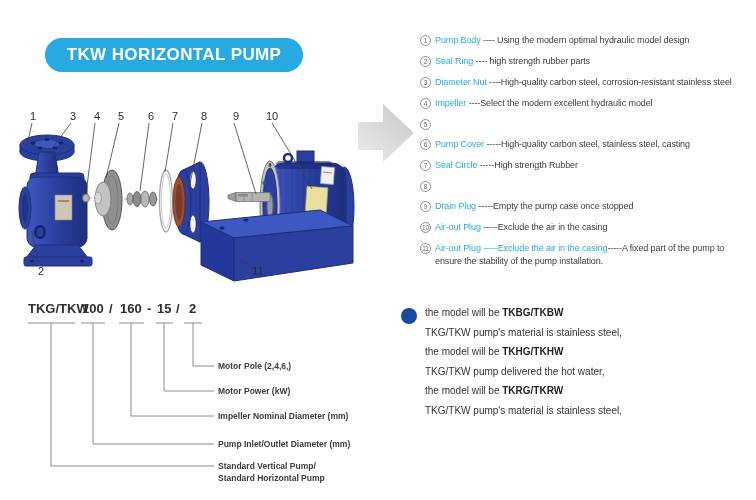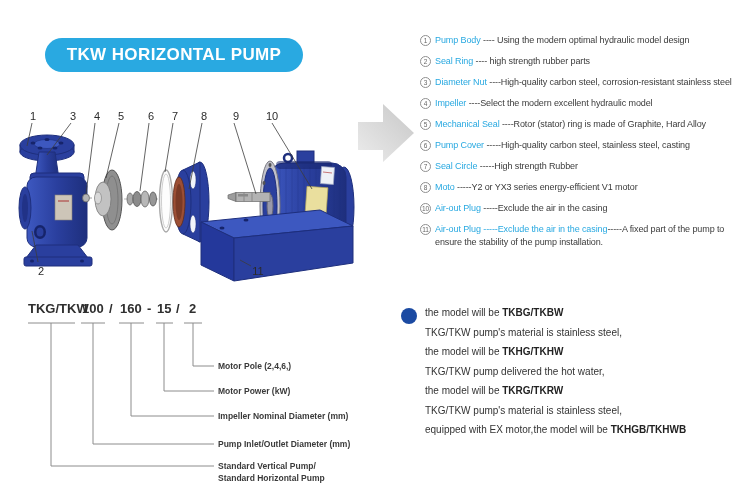--- a/index.html
+++ b/index.html
@@ -216,33 +216,35 @@
   <div class="part-item">
     <span class="circ">3</span>
     <span class="ptext"><span class="pname">Diameter Nut</span> <span class="pdesc">----High-quality carbon steel, corrosion-resistant stainless steel</span></span>
   </div>
   <div class="part-item">
     <span class="circ">4</span>
     <span class="ptext"><span class="pname">Impeller</span> <span class="pdesc">----Select the modern excellent hydraulic model</span></span>
   </div>
   <div class="part-item">
     <span class="circ">5</span>
-    <span class="ptext"><span class="pname">Mechanical Seal</span> <span class="pdesc">----Rotor (stator) ring is made of Graphite, Hard Alloy</span></span>
   </div>
   <div class="part-item">
     <span class="circ">6</span>
     <span class="ptext"><span class="pname">Pump Cover</span> <span class="pdesc">-----High-quality carbon steel, stainless steel, casting</span></span>
   </div>
   <div class="part-item">
     <span class="circ">7</span>
     <span class="ptext"><span class="pname">Seal Circle</span> <span class="pdesc">-----High strength Rubber</span></span>
   </div>
   <div class="part-item">
     <span class="circ">8</span>
-    <span class="ptext"><span class="pname">Moto</span> <span class="pdesc">-----Y2 or YX3 series energy-efficient V1 motor</span></span>
+  </div>
+  <div class="part-item">
+    <span class="circ">9</span>
+    <span class="ptext"><span class="pname">Drain Plug</span> <span class="pdesc">-----Empty the pump case once stopped</span></span>
   </div>
   <div class="part-item">
     <span class="circ">10</span>
     <span class="ptext"><span class="pname">Air-out Plug</span> <span class="pdesc">-----Exclude the air in the casing</span></span>
   </div>
   <div class="part-item">
     <span class="circ">11</span>
     <span class="ptext"><span class="pname">Air-out Plug</span> <span class="pname">-----Exclude the air in the casing</span><span class="pdesc">-----A fixed part of the pump to ensure the stability of the pump installation.</span></span>
   </div>
 </div>
@@ -281,14 +283,13 @@
 </svg>
 
 <div class="bullet"></div>
 <div class="variants">
   <div class="vline"><span>the model will be </span><span class="vcode">TKBG/TKBW</span></div>
   <div class="vline">TKG/TKW pump's material is stainless steel,</div>
   <div class="vline"><span>the model will be </span><span class="vcode">TKHG/TKHW</span></div>
   <div class="vline">TKG/TKW pump delivered the hot water,</div>
   <div class="vline"><span>the model will be </span><span class="vcode">TKRG/TKRW</span></div>
   <div class="vline">TKG/TKW pump's material is stainless steel,</div>
-  <div class="vline"><span>equipped with EX motor,the model will be </span><span class="vcode">TKHGB/TKHWB</span></div>
 </div>
 
 </body></html>

